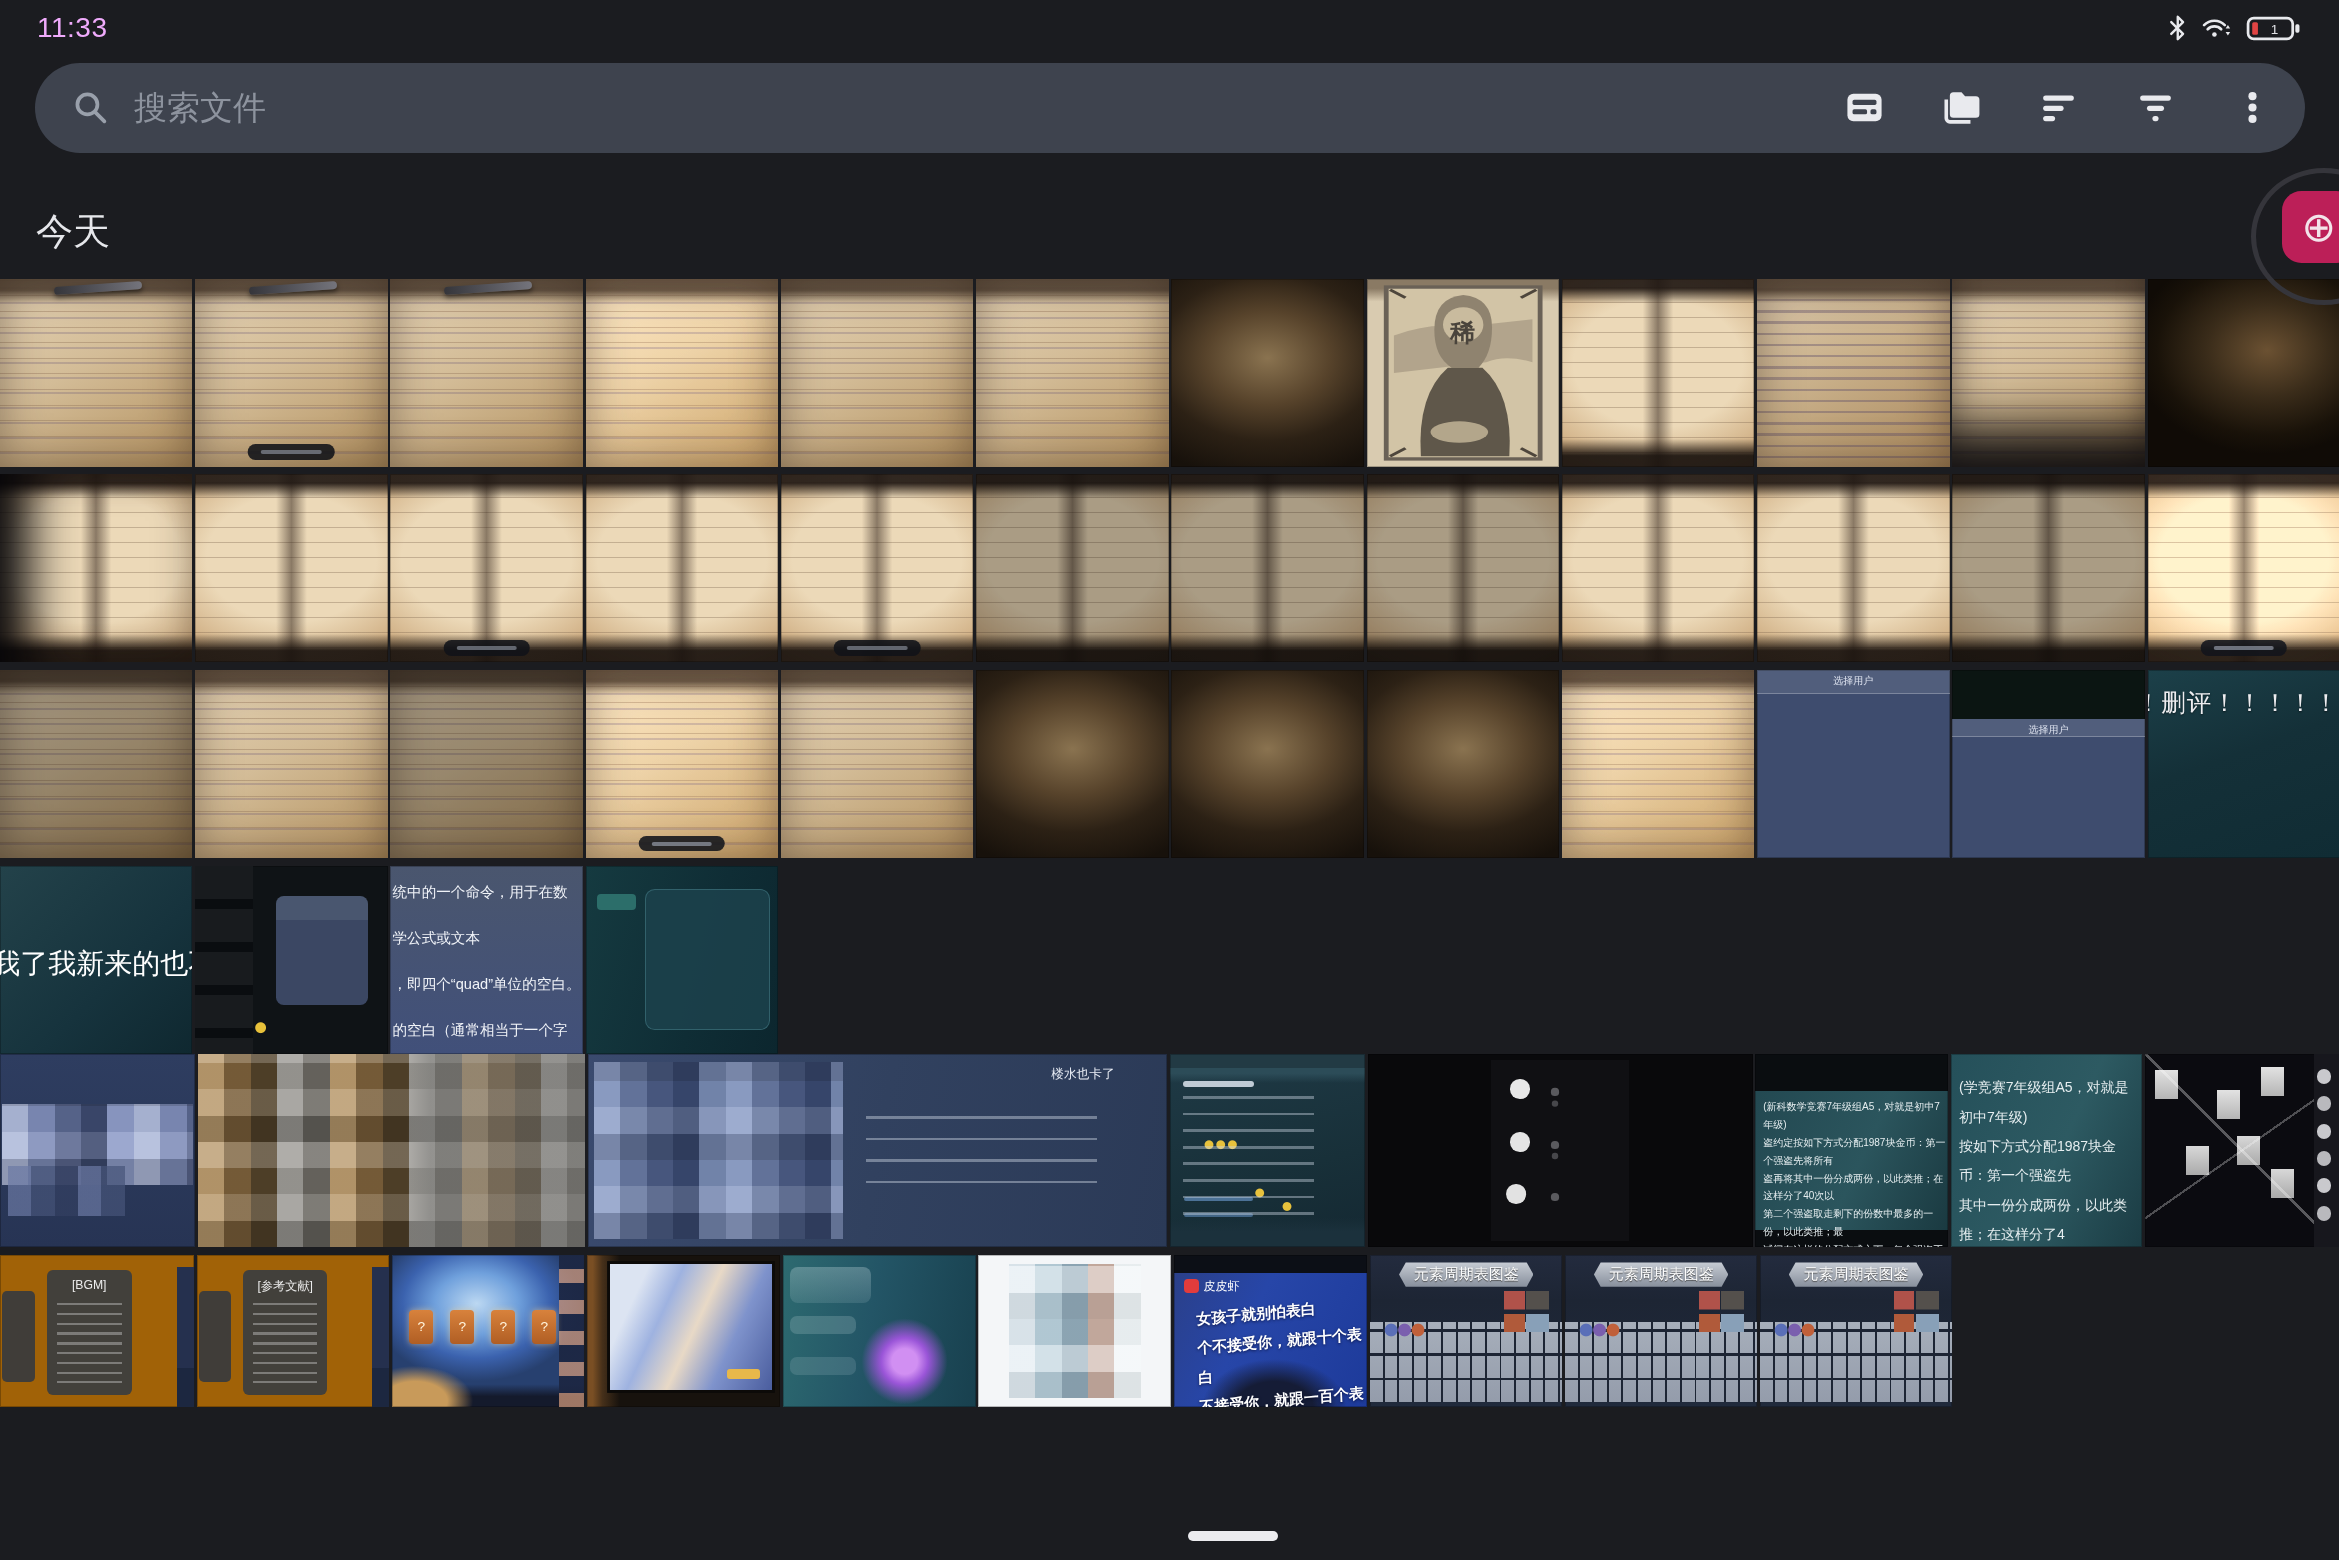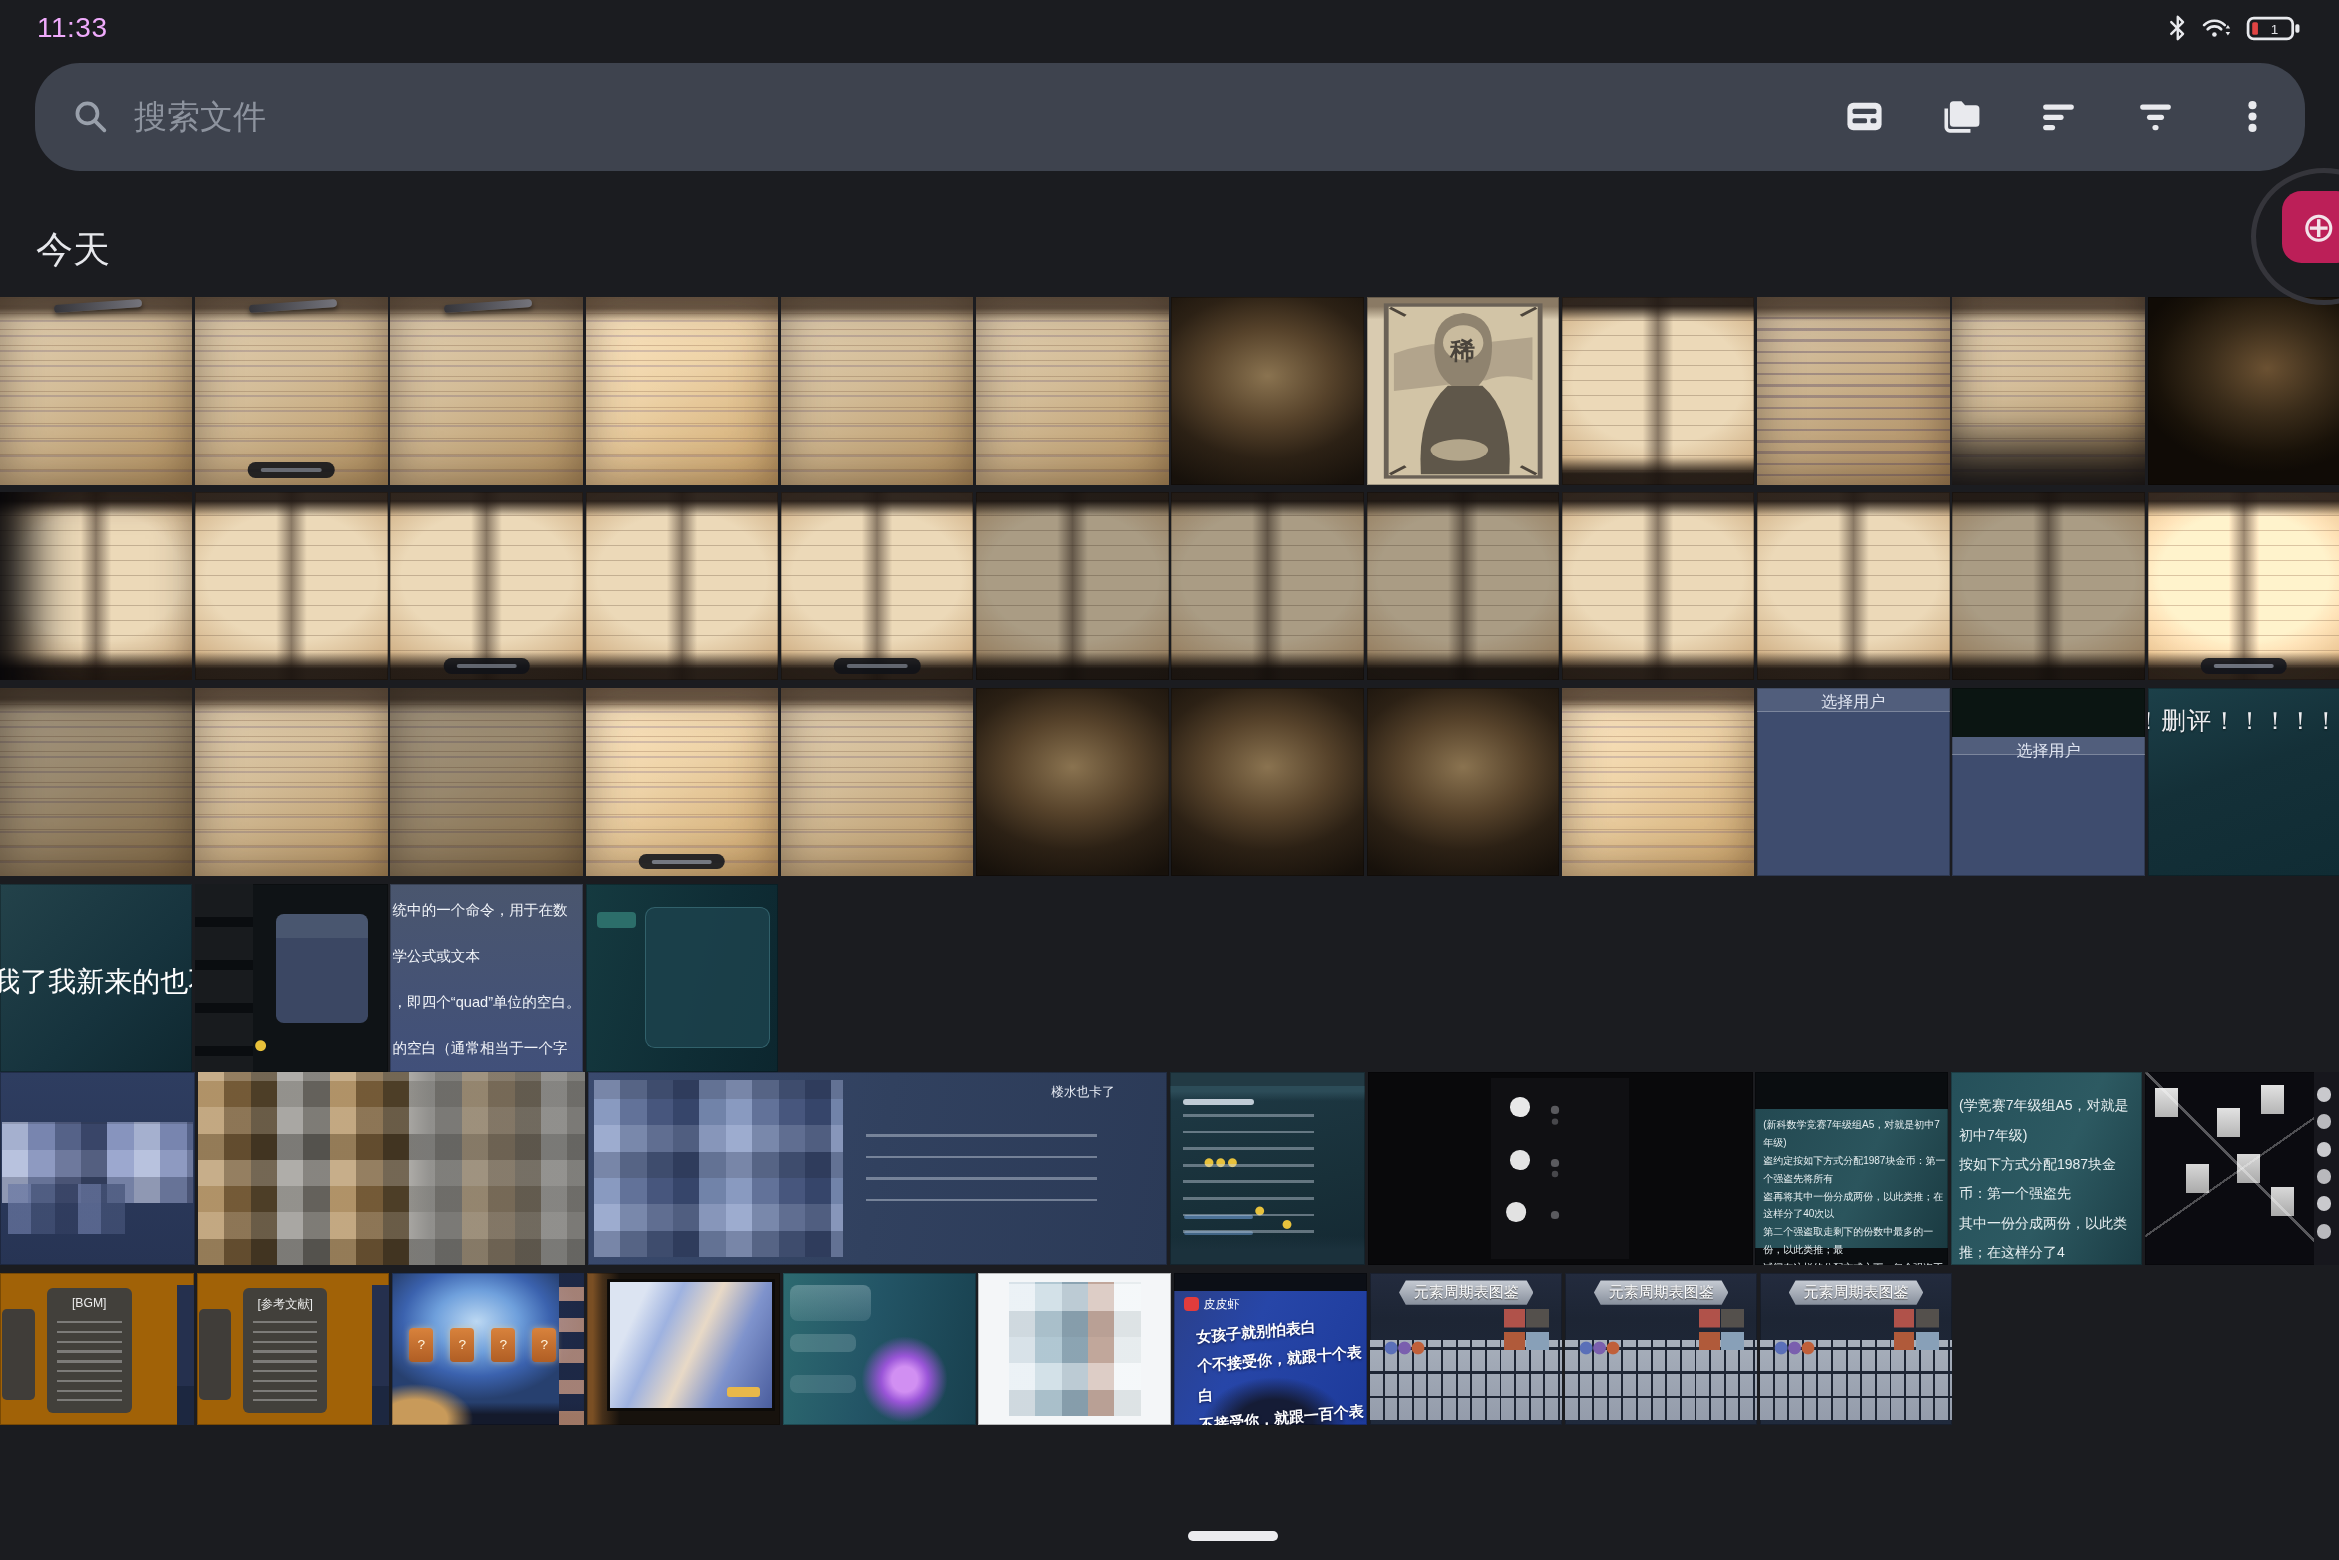--- a/index.html
+++ b/index.html
@@ -6,21 +6,21 @@
   html,body{background:#101114}
   body{font-family:"Liberation Sans","DejaVu Sans",sans-serif}
   .page{position:relative;width:2340px;height:1560px;background:#1b1c20;overflow:hidden}
 
   
   .status-bar{display:flex;justify-content:space-between;align-items:center;height:45px;padding:11.7px 39px 0 37px}
   .sb-time{font-size:28px;font-weight:400;color:#f0abfc;letter-spacing:0.5px}
   .sb-icons{display:flex;align-items:center;gap:14.6px}
 
   
-  .search-bar{display:flex;align-items:center;height:108px;margin:17.6px 35px 0 35px;background:#3e434e;border-radius:45px;padding:0 23.4px 0 37px}
+  .search-bar{display:flex;align-items:center;height:90px;margin:17.6px 35px 0 35px;background:#3e434e;border-radius:45px;padding:0 23.4px 0 37px}
   .search-bar .mag{flex:0 0 auto}
   .search-input{flex:1;margin-left:25px;background:transparent;border:none;outline:none;font-size:33px;color:#e3e6ec;font-family:inherit}
   .search-input::placeholder{color:#8d939e}
   .bar-actions{display:flex;align-items:center;gap:54px;margin-right:7.8px}
   .icon-btn{width:43px;height:43px;display:flex;align-items:center;justify-content:center;background:transparent;border:none;cursor:pointer}
 
   
   .section-title{margin:38px 0 26px 36px;font-size:37px;font-weight:500;color:#e6e7eb;line-height:43px}
   #gallery .section-title:first-child{margin-top:57px}
   .grid12{display:grid;grid-template-columns:repeat(12,1fr);grid-auto-rows:188px;gap:7.8px 2.9px}
@@ -70,21 +70,21 @@
   .k-chatdark{background:radial-gradient(circle at 34% 86%,#e8c13a 0 4.9px,transparent 5.9px),#0f1316}
   .k-chatdark::before{content:"";position:absolute;left:0;top:0;bottom:0;width:30%;background:repeating-linear-gradient(180deg,rgba(255,255,255,.06) 0 33px,rgba(255,255,255,0) 33px 43px),#0a0d10}
   .k-chatdark::after{content:"";position:absolute;right:10%;top:16%;width:48%;height:58%;border-radius:7.8px;background:linear-gradient(#49566f 0 22%,#3b4763 22%)}
 
   .k-aichat{background:linear-gradient(105deg,#153a40,#0f2d35 60%,#0c262e)}
   .k-aichat::before{content:"";position:absolute;right:4%;top:12%;width:64%;height:74%;border-radius:9.8px;background:rgba(28,66,76,.85);border:1px solid rgba(120,200,210,.25)}
   .k-aichat::after{content:"";position:absolute;left:6%;top:15%;width:39px;height:15.6px;border-radius:3.9px;background:#2c6e6a}
 
   .k-dialog{background:#3e4c6e}
   .k-dialog::before{content:"";position:absolute;left:0;right:0;top:0;height:12%;background:rgba(255,255,255,.10);border-bottom:1px solid rgba(255,255,255,.25)}
-  .k-dialog .t-title{position:absolute;top:3.9px;left:0;width:100%;text-align:center;font-size:16px;color:#dfe4f0}
+  .k-dialog .t-title{position:absolute;top:3.9px;left:0;width:100%;text-align:center;font-size:10px;color:#dfe4f0}
   .k-dialog.v-darktop{background:linear-gradient(180deg,#0b1512 0 26%,#3e4c6e 26%)}
   .k-dialog.v-darktop::before{top:26%;height:9%}
   .k-dialog.v-darktop .t-title{top:28%}
 
   
   .k-navymosaic{background:linear-gradient(180deg,#2e3d60,#273454)}
   .k-navymosaic::before{content:"";position:absolute;inset:26% 1% 32% 1%;background:
     repeating-linear-gradient(0deg,rgba(0,0,0,.18) 0 26px,rgba(255,255,255,.12) 26px 53px,rgba(0,0,0,.05) 53px 79px),
     repeating-linear-gradient(90deg,#aeb9da 0 26px,#7e8cb8 26px 53px,#5a678f 53px 79px,#3c496e 79px 105px,#8e9cc8 105px 132px)}
   .k-navymosaic::after{content:"";position:absolute;inset:58% 36% 16% 4%;opacity:.7;background:

